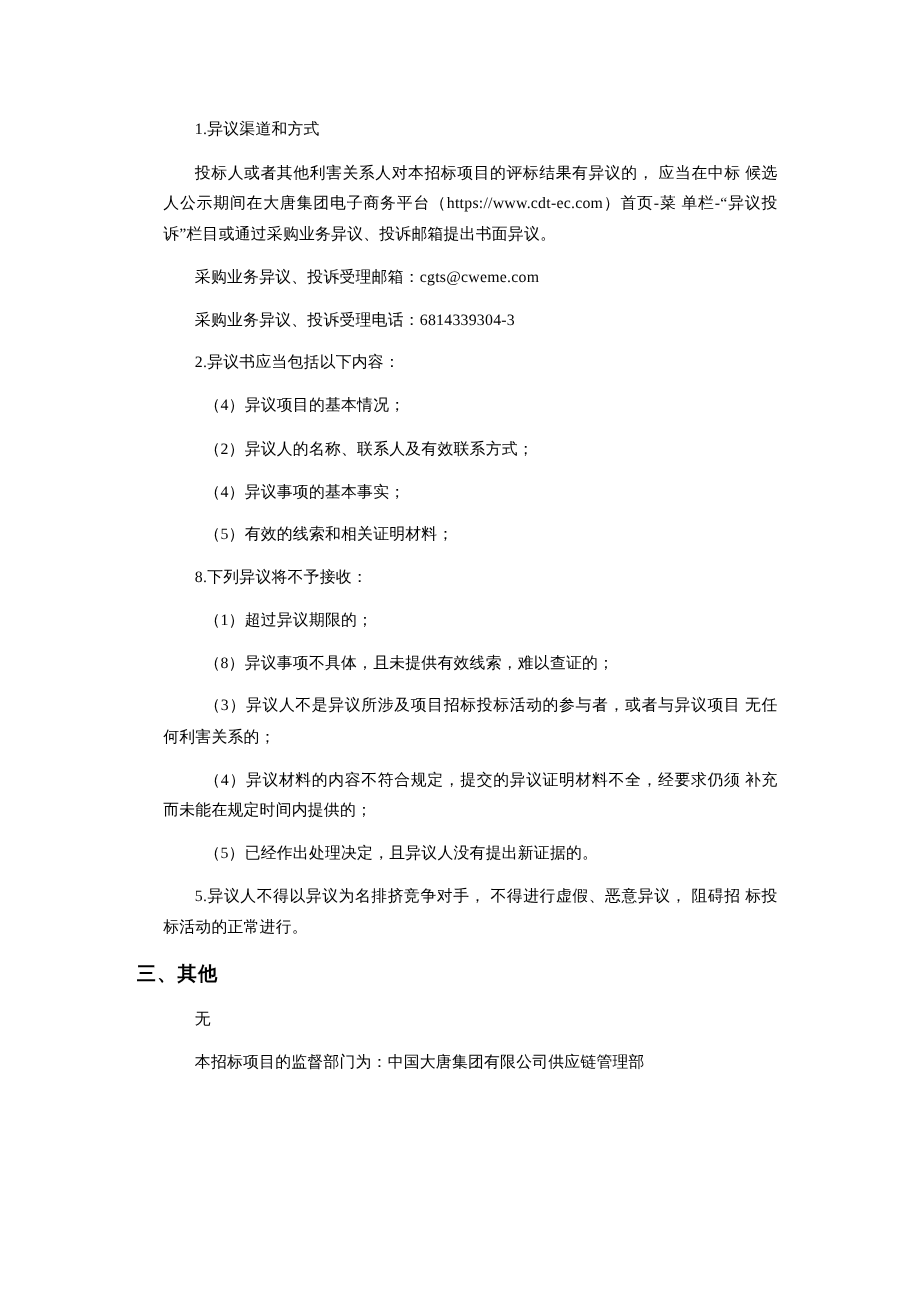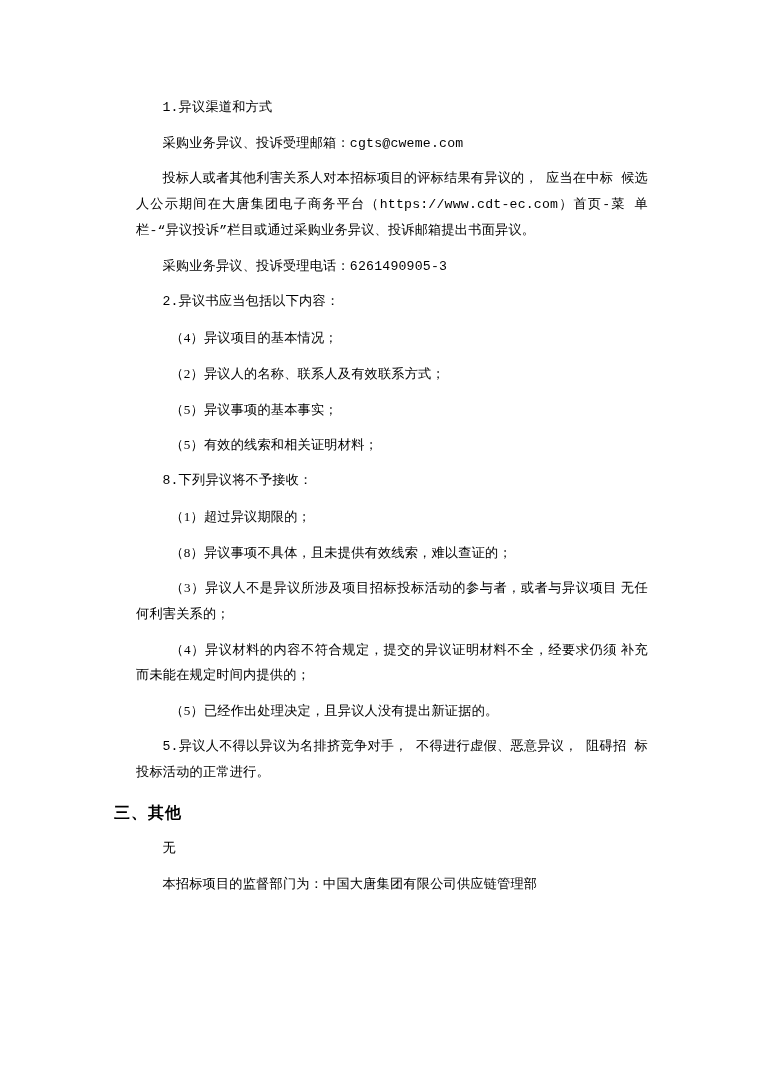--- a/index.html
+++ b/index.html
@@ -26,21 +26,20 @@
     line-height: 1.95;
     letter-spacing: 0.2px;
   }
   p {
     margin: 0 0 10px 0;
     text-align: justify;
     text-justify: inter-ideograph;
   }
   .indent1 {
     text-indent: 2em;
-    font-family: Liberation Mono, monospace;
   }
   .indent-sub {
     text-indent: 2.6em;
   }
   .heading {
     font-size: 16px;
     font-weight: bold;
     margin: 14px 0 8px -22px;
     letter-spacing: 1px;
     line-height: 1.8;
@@ -49,28 +48,28 @@
     margin-bottom: 0;
   }
 </style>
 </head>
 <body>
 
 <div class="page">
   <div class="doc-body">
 
     <p class="indent1">1.异议渠道和方式</p>
+    <p class="indent1">投标人或者其他利害关系人对本招标项目的评标结果有异议的， 应当在中标 候选人公示期间在大唐集团电子商务平台（https://www.cdt-ec.com）首页-菜 单栏-“异议投诉”栏目或通过采购业务异议、投诉邮箱提出书面异议。</p>
     <p class="indent1">采购业务异议、投诉受理邮箱：cgts@cweme.com</p>
-    <p class="indent1">投标人或者其他利害关系人对本招标项目的评标结果有异议的， 应当在中标 候选人公示期间在大唐集团电子商务平台（https://www.cdt-ec.com）首页-菜 单栏-“异议投诉”栏目或通过采购业务异议、投诉邮箱提出书面异议。</p>
-    <p class="indent1">采购业务异议、投诉受理电话：6261490905-3</p>
+    <p class="indent1">采购业务异议、投诉受理电话：6814339304-3</p>
 
     <p class="indent1">2.异议书应当包括以下内容：</p>
     <p class="indent-sub">（4）异议项目的基本情况；</p>
     <p class="indent-sub">（2）异议人的名称、联系人及有效联系方式；</p>
-    <p class="indent-sub">（5）异议事项的基本事实；</p>
+    <p class="indent-sub">（4）异议事项的基本事实；</p>
     <p class="indent-sub">（5）有效的线索和相关证明材料；</p>
 
 
     <p class="indent1">8.下列异议将不予接收：</p>
     <p class="indent-sub">（1）超过异议期限的；</p>
     <p class="indent-sub">（8）异议事项不具体，且未提供有效线索，难以查证的；</p>
     <p class="indent-sub">（3）异议人不是异议所涉及项目招标投标活动的参与者，或者与异议项目 无任何利害关系的；</p>
     <p class="indent-sub">（4）异议材料的内容不符合规定，提交的异议证明材料不全，经要求仍须 补充而未能在规定时间内提供的；</p>
     <p class="indent-sub">（5）已经作出处理决定，且异议人没有提出新证据的。</p>
 

